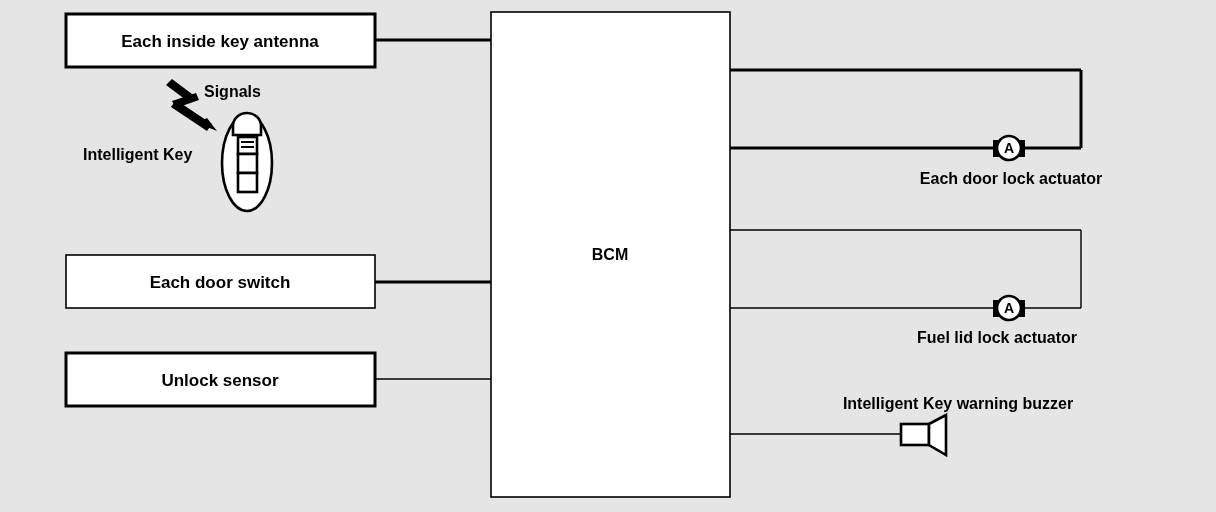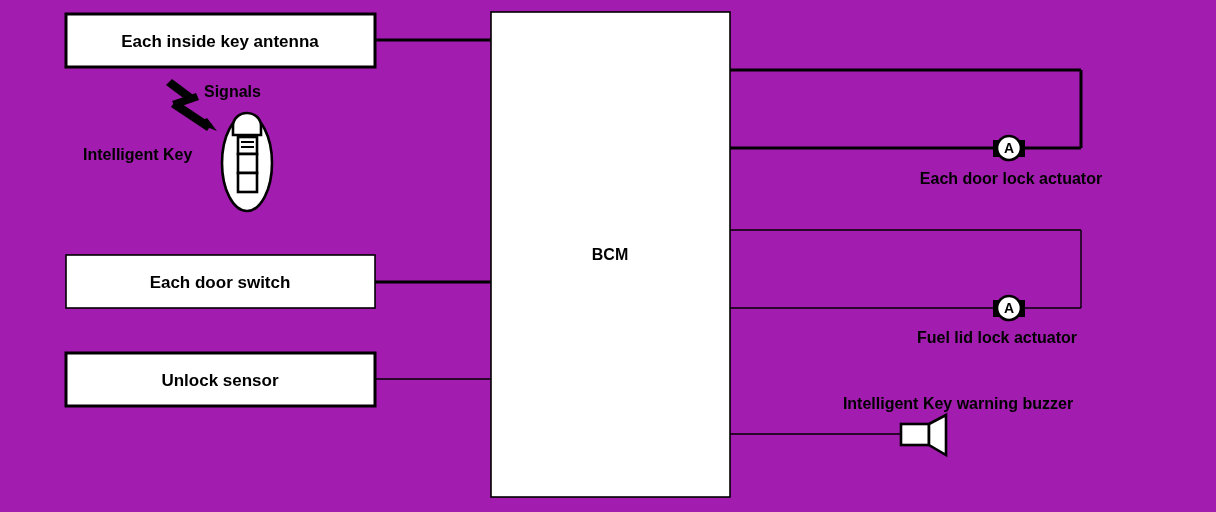--- a/index.html
+++ b/index.html
@@ -11,21 +11,21 @@
   body {
     font-family: "Liberation Sans", sans-serif;
     width: 1216px;
     height: 512px;
     overflow: hidden;
   }
   #diagram-root {
     position: relative;
     width: 1216px;
     height: 512px;
-    background: #a21caf;
+    background: #e5e5e5;
   }
   svg.diagram-canvas {
     position: absolute;
     top: 0;
     left: 0;
     width: 1216px;
     height: 512px;
     display: block;
   }
   .box-label,

